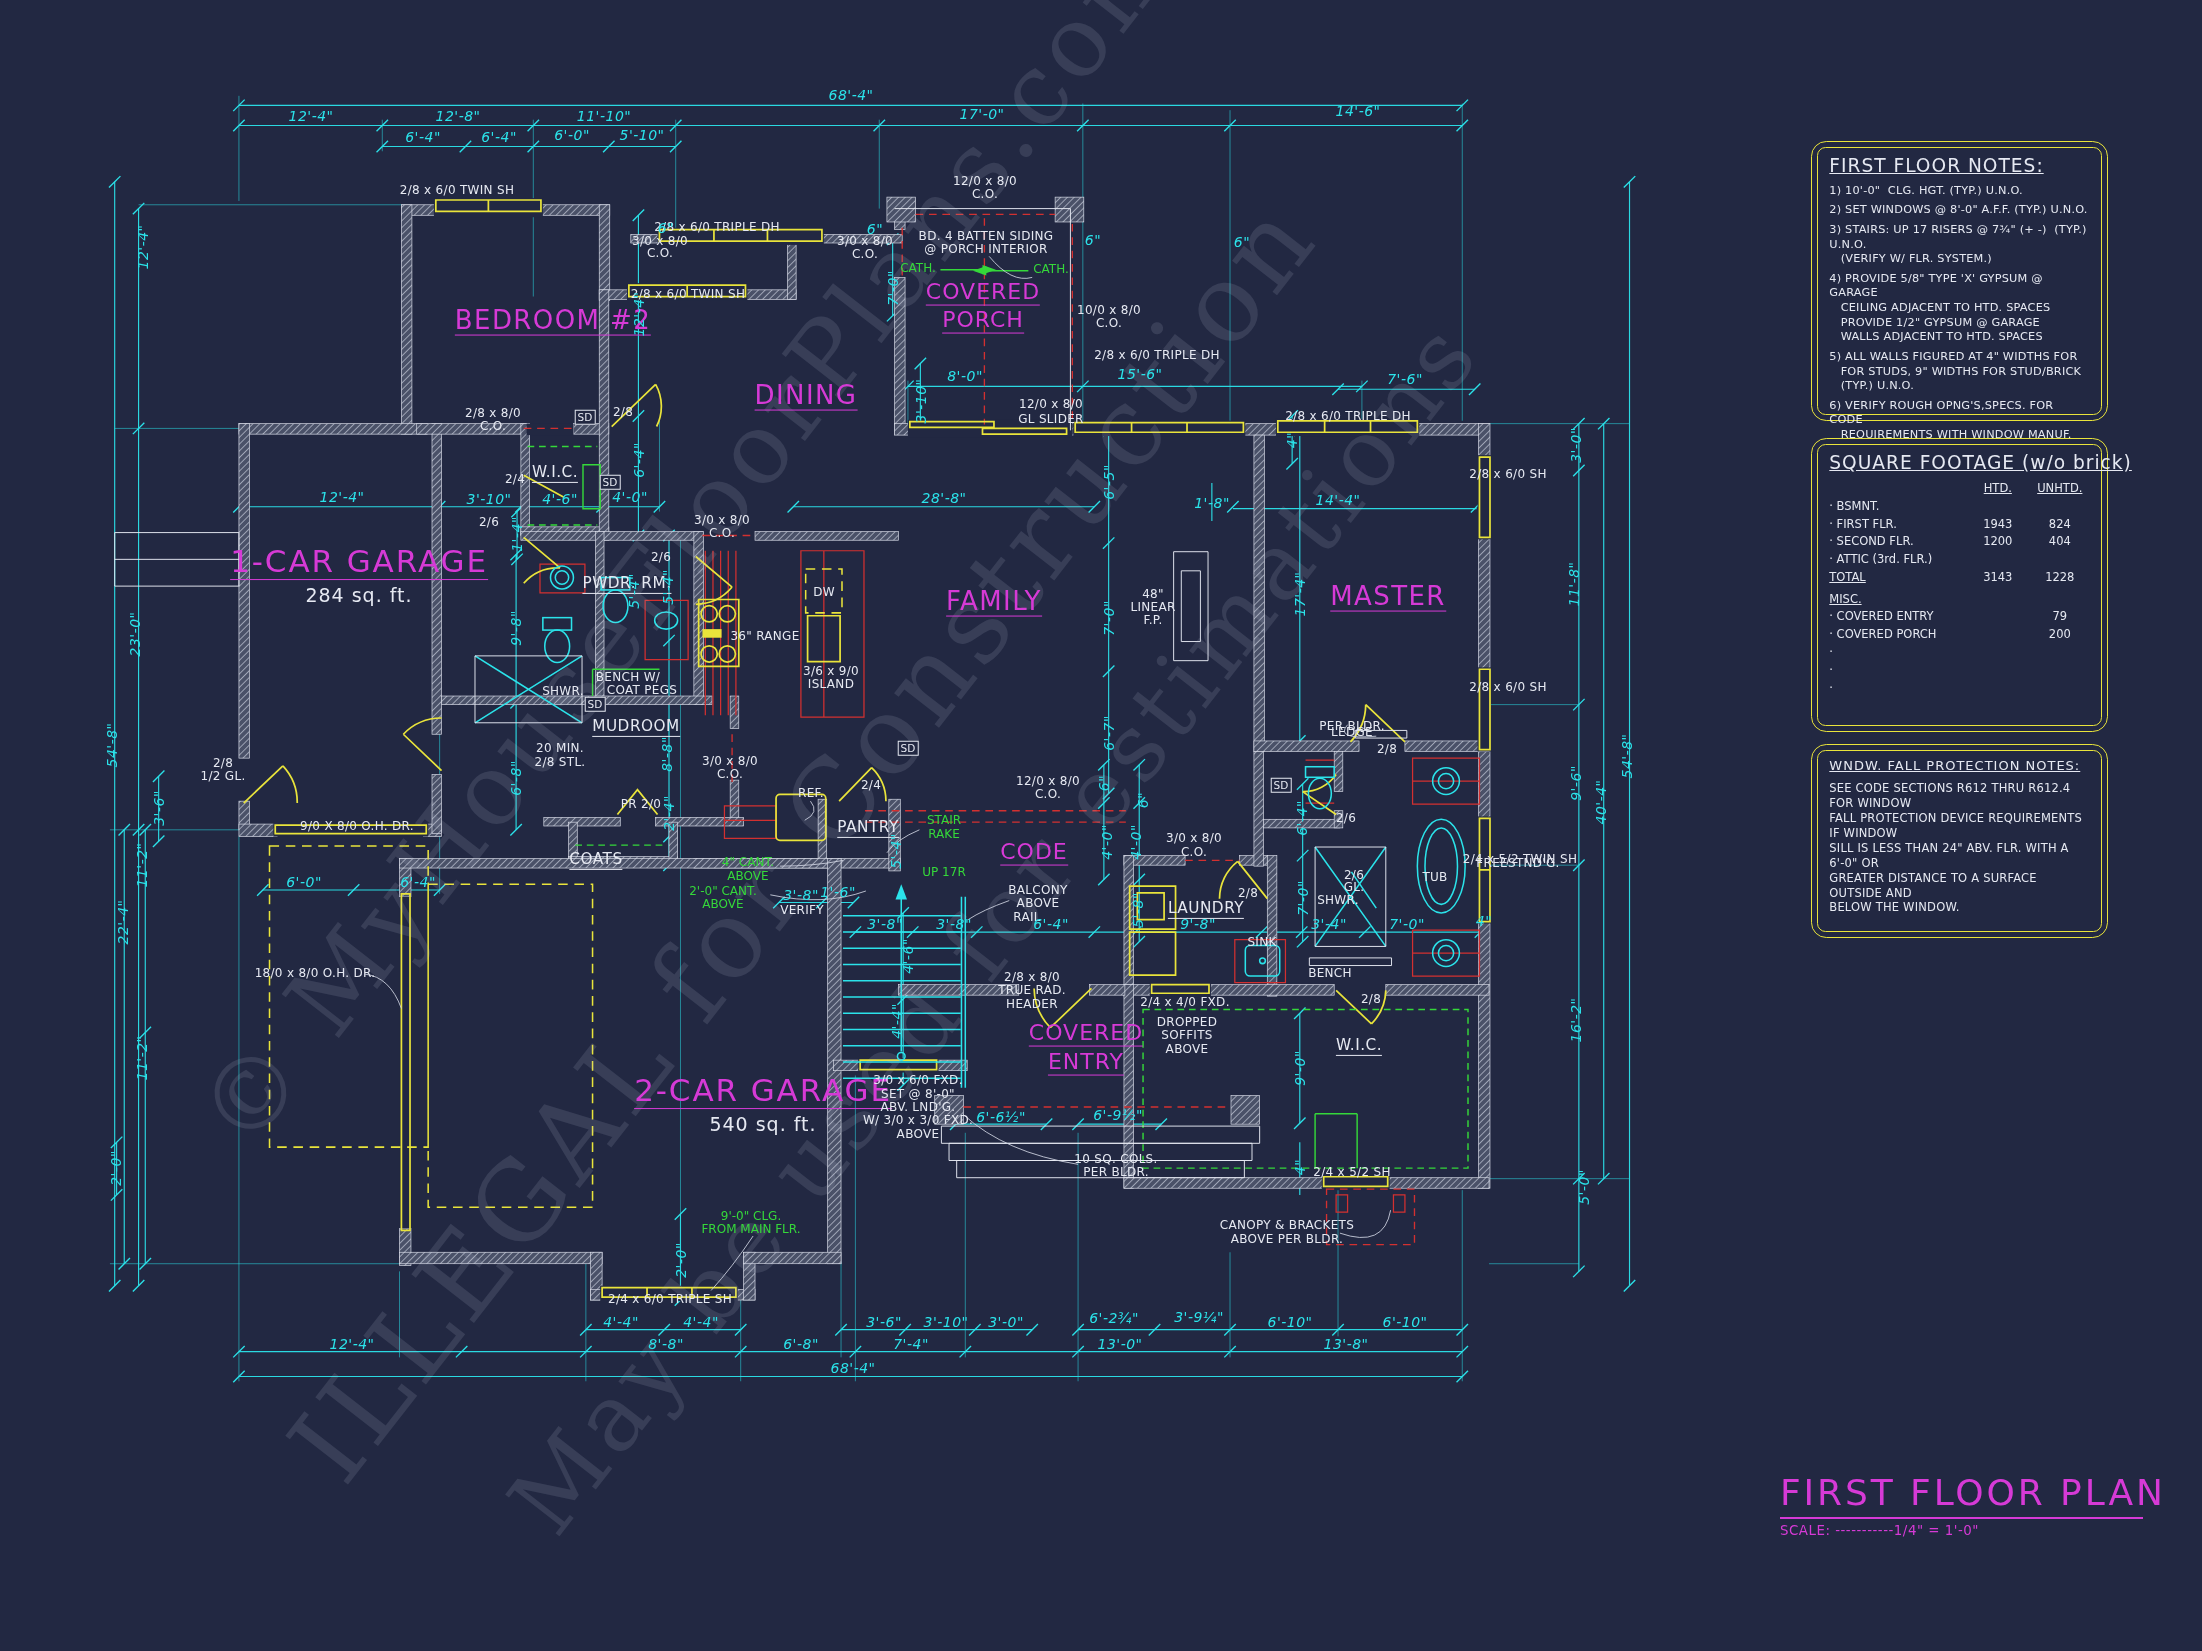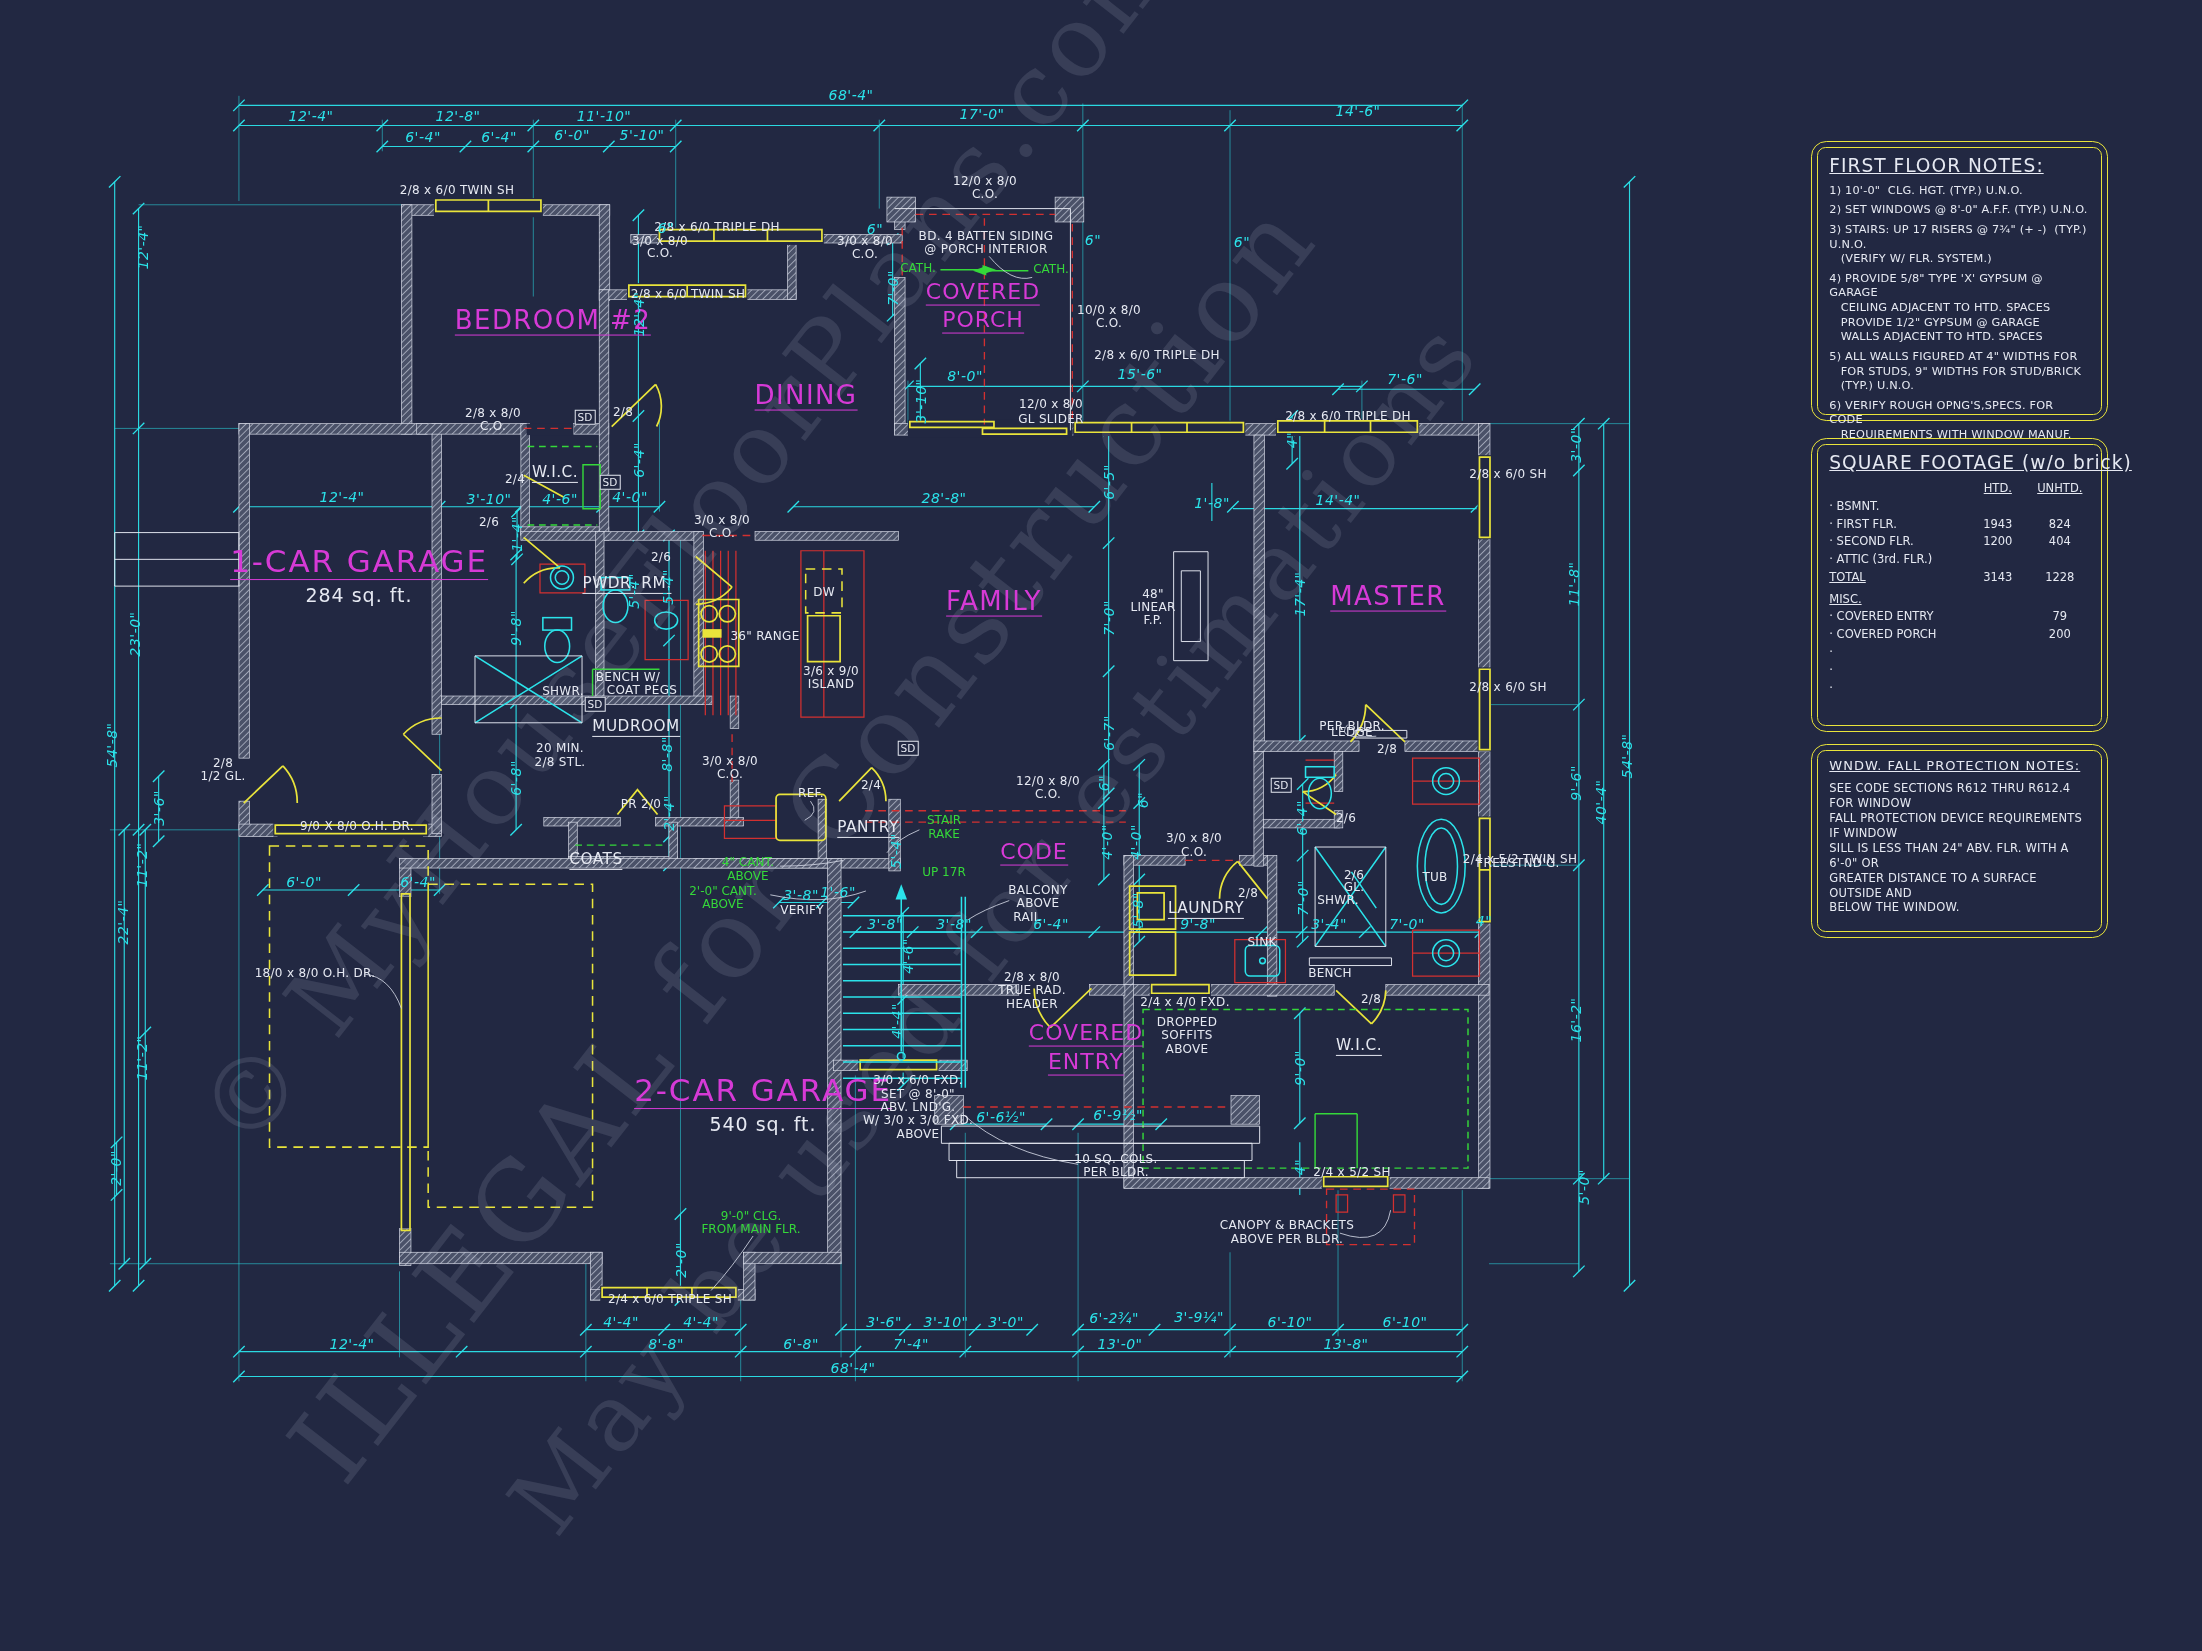--- a/index.html
+++ b/index.html
@@ -721,15 +721,19 @@
   <div class="pinner">
     <div class="ptitle" style="font-size:13px;">WNDW. FALL PROTECTION NOTES:</div>
     <div class="note" style="font-size:11.5px;">SEE CODE SECTIONS R612 THRU R612.4 FOR WINDOW
 FALL PROTECTION DEVICE REQUIREMENTS IF WINDOW
 SILL IS LESS THAN 24" ABV. FLR. WITH A 6'-0" OR
 GREATER DISTANCE TO A SURFACE OUTSIDE AND
 BELOW THE WINDOW.</div>
   </div>
 </div>
 
-
+<div id="titleblock">
+  <div class="big">FIRST FLOOR PLAN</div>
+  <div class="sc">SCALE: -----------1/4" = 1'-0"</div>
 </div>
 
+</div>
+
 
 </body></html>

